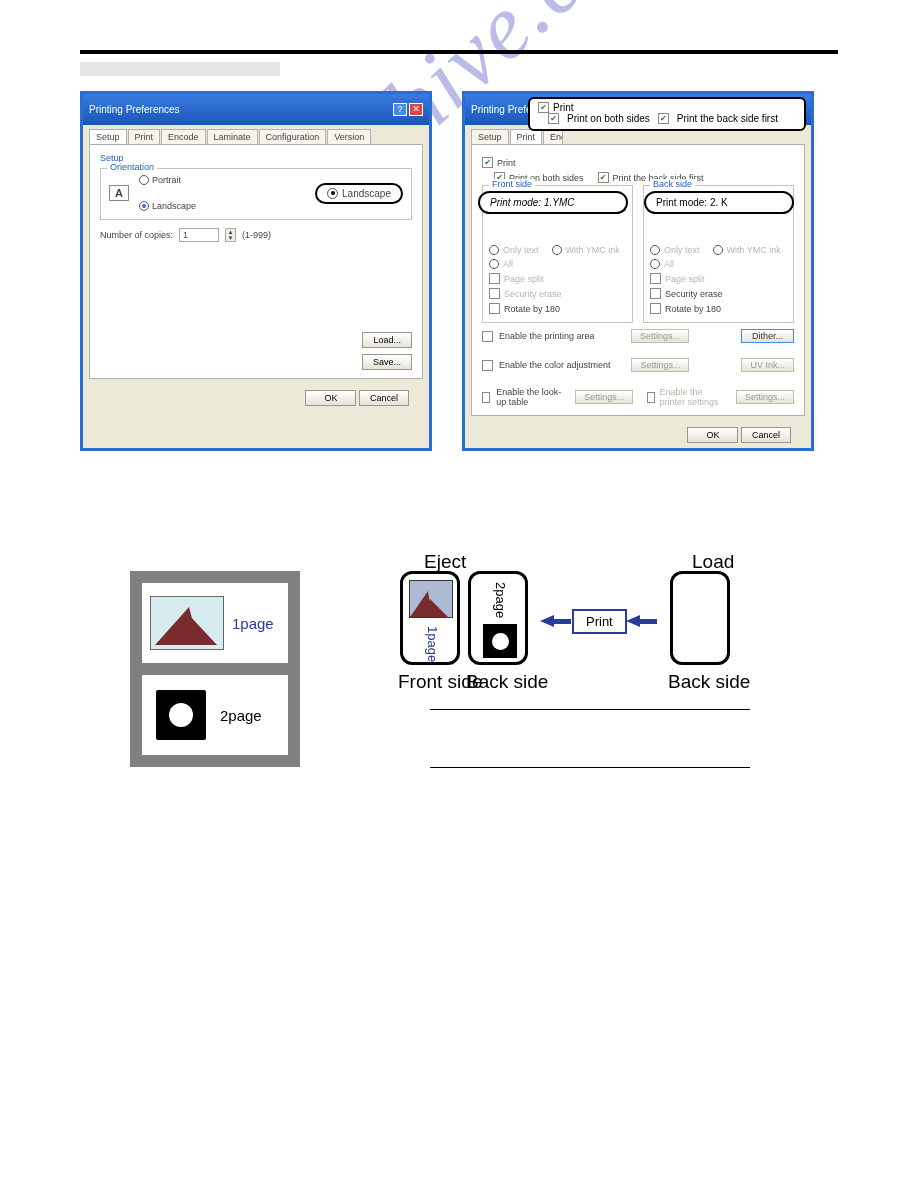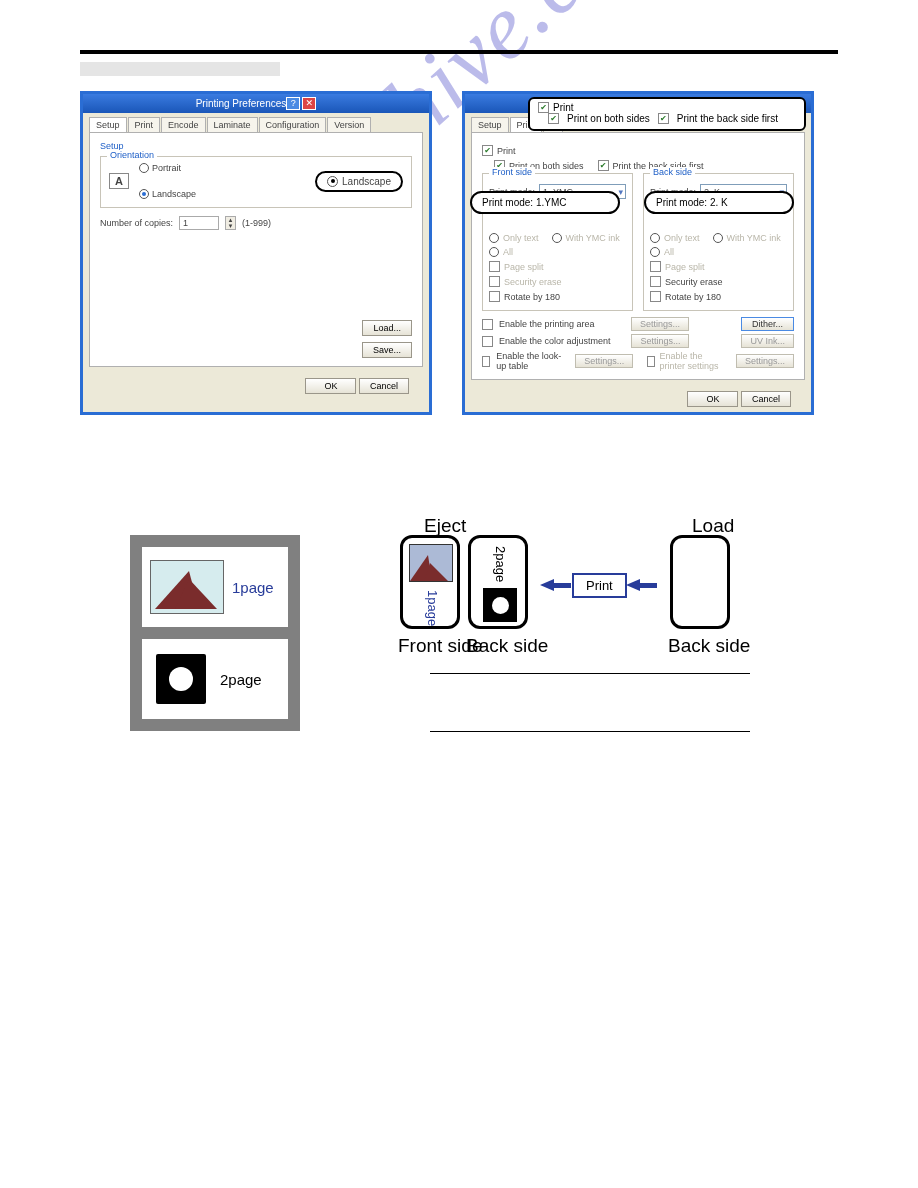--- a/index.html
+++ b/index.html
@@ -2,21 +2,21 @@
 <html><head>
 <meta charset="utf-8">
 <style>
   * { box-sizing: border-box; margin: 0; padding: 0; }
   body { background: #fff; width: 918px; height: 1188px; position: relative; font-family: Arial, sans-serif; }
   .page { position: absolute; left: 80px; top: 50px; width: 758px; }
   .hr-top { border-top: 4px solid #000; margin-bottom: 8px; }
   .gray-bar { height: 14px; background: #e5e5e5; width: 200px; margin-bottom: 15px; }
   .row { display: flex; gap: 30px; }
   .dialog { width: 352px; background: #ece9d8; border: 3px solid #2a6dd4; font-size: 9px; color: #444; }
-  .titlebar { background: linear-gradient(#3a7be0, #1a56b8); color: #fff; padding: 3px 6px; font-size: 10px; display: flex; align-items: center; justify-content: center; }
+  .titlebar { background: linear-gradient(#3a7be0, #1a56b8); color: #fff; padding: 9px 6px; font-size: 10px; display: flex; align-items: center; justify-content: space-between; }
   .titlebar-icons { display: flex; gap: 2px; }
   .tb-btn { width: 14px; height: 13px; font-size: 9px; text-align: center; border: 1px solid #fff; }
   .tb-help { background: #4a8ae3; color: #fff; }
   .tb-close { background: #d44; color: #fff; }
   .tabs { display: flex; padding: 4px 6px 0 6px; font-size: 9px; }
   .tab { padding: 2px 6px; border: 1px solid #b0b0b0; background: #f6f4ec; border-bottom: none; margin-right: 1px; }
   .tab.active { background: #fff; position: relative; }
   .tabcontent { margin: 0 6px 6px; background: #fff; border: 1px solid #b0b0b0; padding: 8px 10px; min-height: 235px; position: relative; }
   .section-lbl { color: #1e5fc7; font-size: 9px; margin-bottom: 5px; }
   .group { border: 1px solid #c8c4b8; padding: 6px 8px 8px; margin-bottom: 8px; position: relative; }
@@ -42,21 +42,21 @@
   .sub-chk-row { display: flex; align-items: center; gap: 4px; font-size: 10px; }
   .print-tab-body { font-size: 9px; }
   .two-cols { display: flex; gap: 10px; margin-top: 2px; }
   .col { flex: 1; }
   .mini-group { border: 1px solid #c8c4b8; padding: 6px 6px 8px; position: relative; }
   .mini-group .group-lbl { color: #1e5fc7; }
   .combo { height: 15px; border: 1px solid #7f9db9; background: #fff; display: flex; align-items: center; padding-left: 3px; font-size: 9px; position: relative; }
   .combo::after { content: "▾"; position: absolute; right: 2px; font-size: 9px; color: #5176c0; }
   .grayed { color: #b9b6a9; }
   .opt-row { display: flex; align-items: center; gap: 4px; margin-top: 4px; font-size: 9px; }
-  .bot-rows { margin-top: 6px; display: flex; flex-direction: column; gap: 3px; }
+  .bot-rows { margin-top: 6px; display: flex; flex-direction: column; gap: 15px; }
   .bot-row { display: flex; align-items: center; gap: 6px; font-size: 9px; }
   .btn-sm { background: linear-gradient(#fff,#e6e3d6); border: 1px solid #c0bdb0; padding: 1px 8px; font-size: 9px; color: #999; }
   .btn-primary { border-color: #4a8ae3; color: #333; padding: 1px 10px; }
 
   .pill-abs { position:absolute; border:2px solid #000; border-radius:14px; background:#fff; padding:4px 10px; font-size:10px; z-index:4; }
 
   
   .example-row { display:flex; margin-top:120px; }
   .example-left { position:relative; width:310px; }
   .stack { width:170px; border:12px solid #808080; background:#fff; }
@@ -282,21 +282,21 @@
             <span>Print</span>
           </div>
         <div class="sub-chk-row" style="gap:8px; margin-left:10px;">
           <span class="chk">✔</span>
             <span>Print on both sides</span>
           <span class="chk">✔</span>
             <span>Print the back side first</span>
         </div>
       </div>
 
-      <div class="pill-abs" style="left:8px; top:100px; width:150px;">Print mode:  1.YMC</div>
+      <div class="pill-abs" style="left:16px; top:100px; width:150px;font-style:italic;">Print mode:  1.YMC</div>
       <div class="pill-abs" style="left:182px; top:100px; width:150px;">Print mode:  2. K</div>
     </div>
   </div>
 
   <div class="example-row">
     <div class="example-left">
       <div class="stack" style="margin-left:50px;">
         <div class="stack-card">
           <div class="thumb">
               <div class="red-mt"></div>

